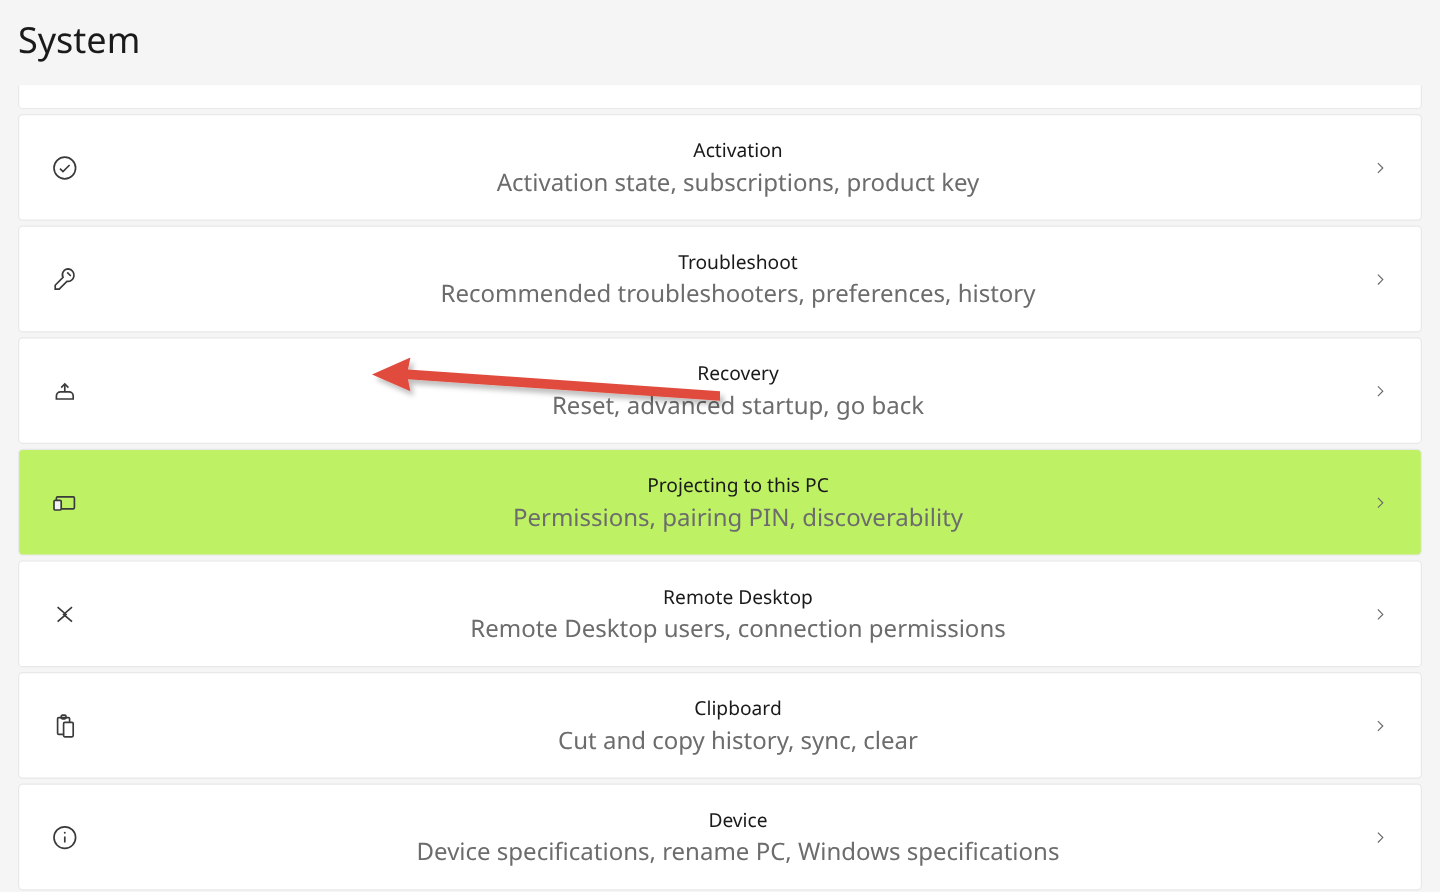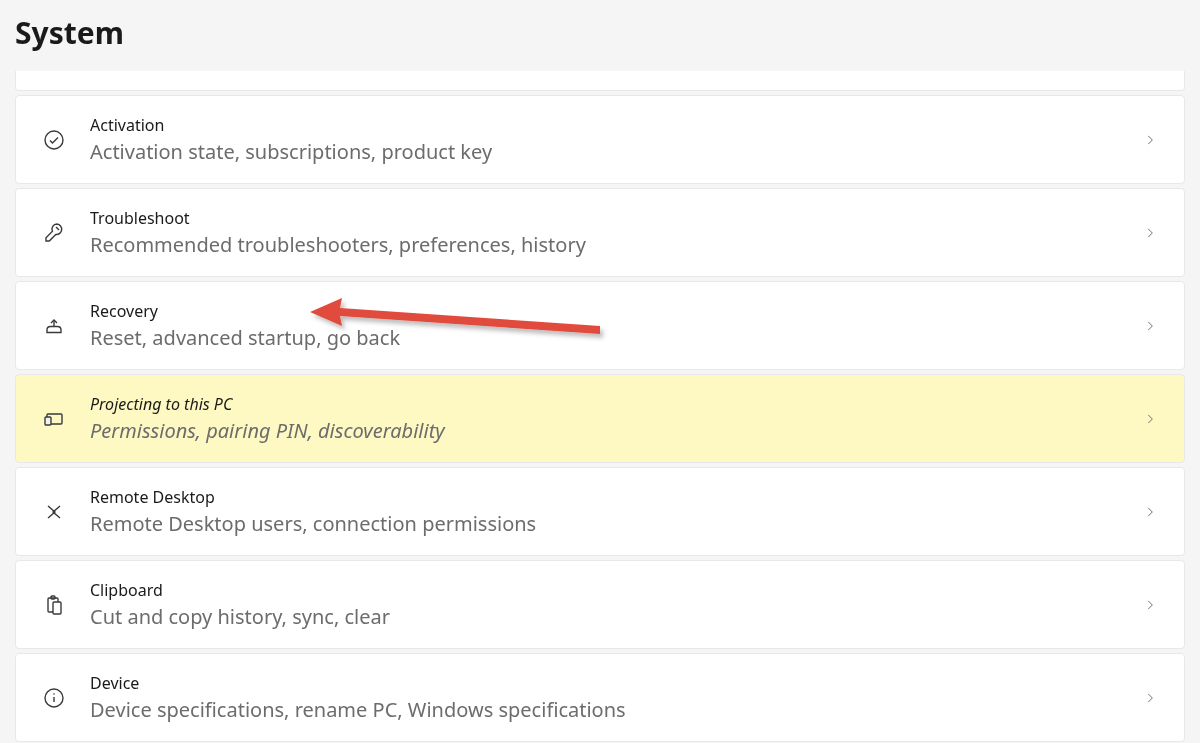--- a/index.html
+++ b/index.html
@@ -6,49 +6,49 @@
     body {
       font-family: "Segoe UI", -apple-system, system-ui, sans-serif;
       background: #f5f5f5;
       width: 1200px;
       height: 743px;
       overflow: hidden;
       color: #1a1a1a;
     }
     .page-title {
       font-size: 30px;
-      font-weight: 700;
+      font-weight: 400;
       padding: 12px 15px 18px 15px;
     }
     .list {
       display: flex;
       flex-direction: column;
       gap: 4px;
       padding: 0 15px 12px 15px;
       position: relative;
     }
     .card {
       background: #ffffff;
       border: 1px solid #e8e8e8;
       border-radius: 4px;
       display: flex;
       align-items: center;
       padding: 18px 24px;
       cursor: pointer;
+      text-align: center;
     }
     .card.partial {
       height: 20px;
       padding: 0 24px;
       border-top: none;
       border-top-left-radius: 0;
       border-top-right-radius: 0;
     }
     .card.disabled {
-      background: #fef9c3;
-      font-style: italic;
+      background: #bef264;
     }
     .icon-slot {
       width: 28px;
       height: 28px;
       flex: 0 0 28px;
       display: flex;
       align-items: center;
       justify-content: center;
       margin-right: 22px;
       color: #3a3a3a;

